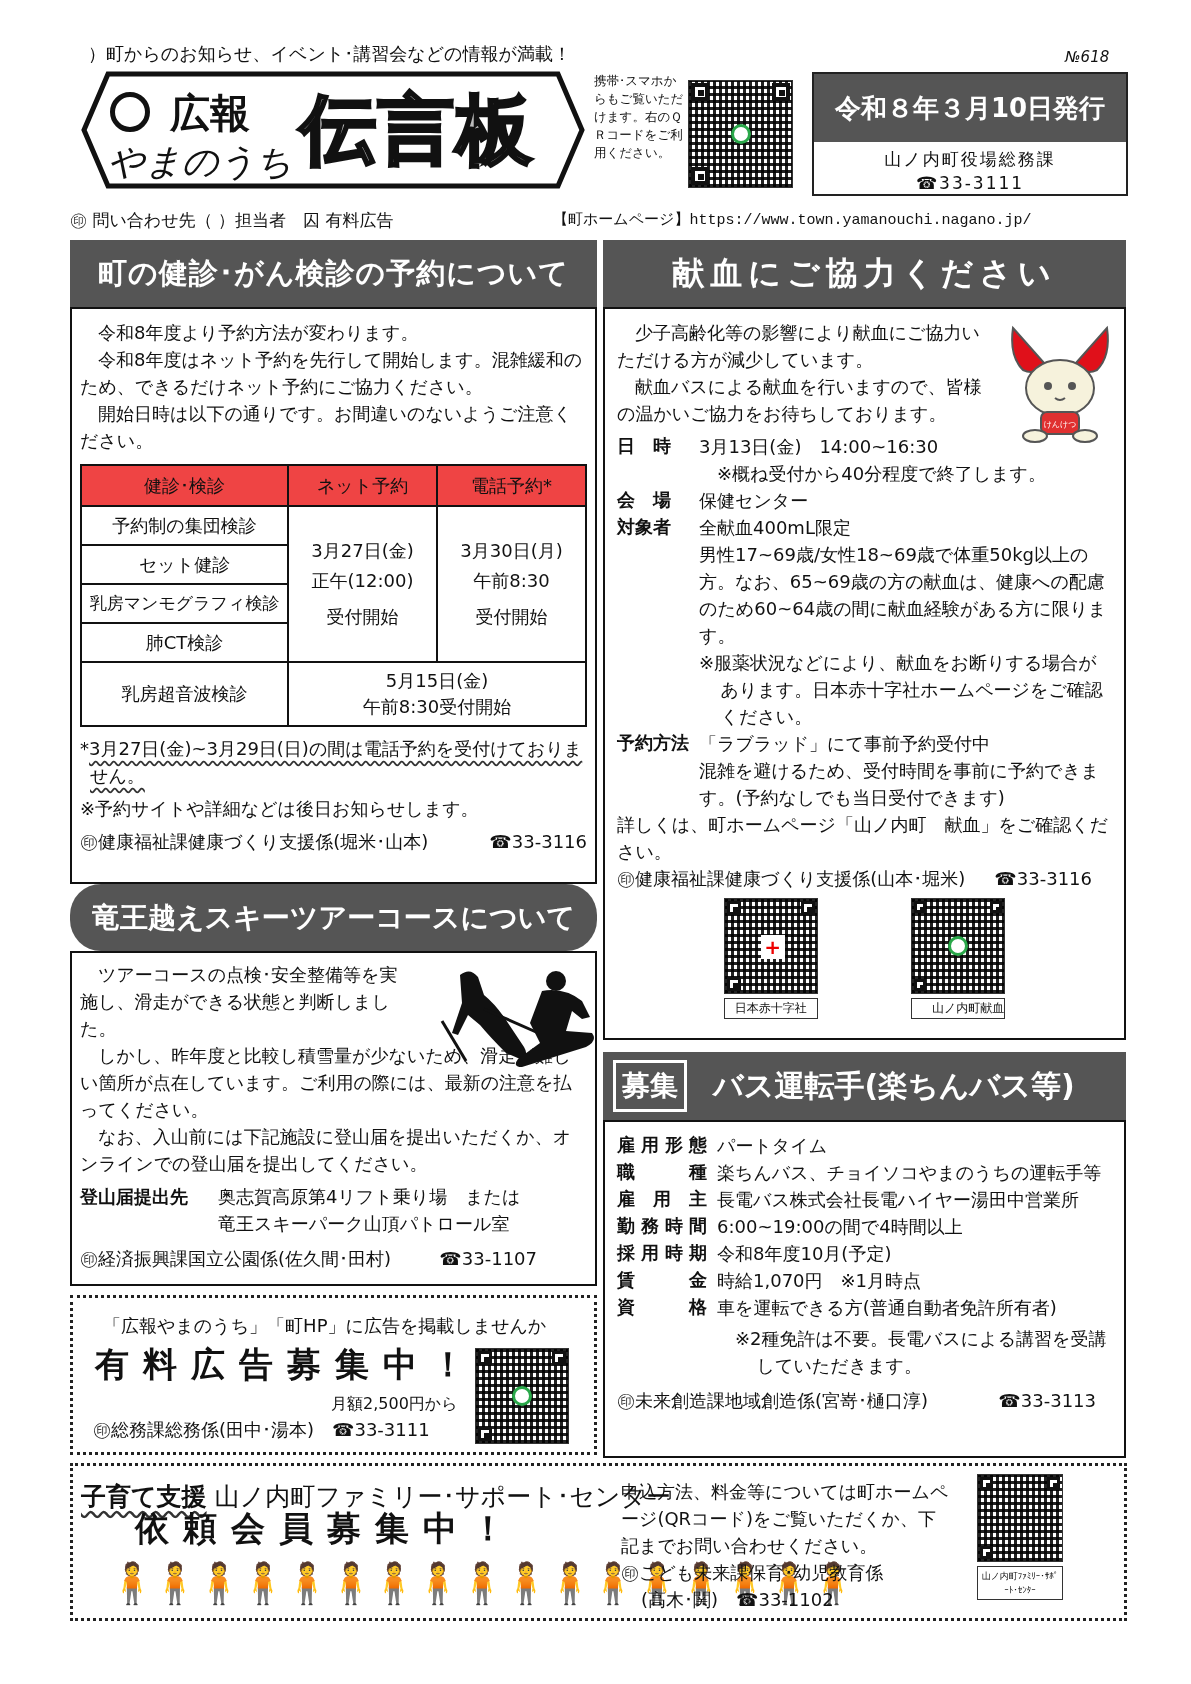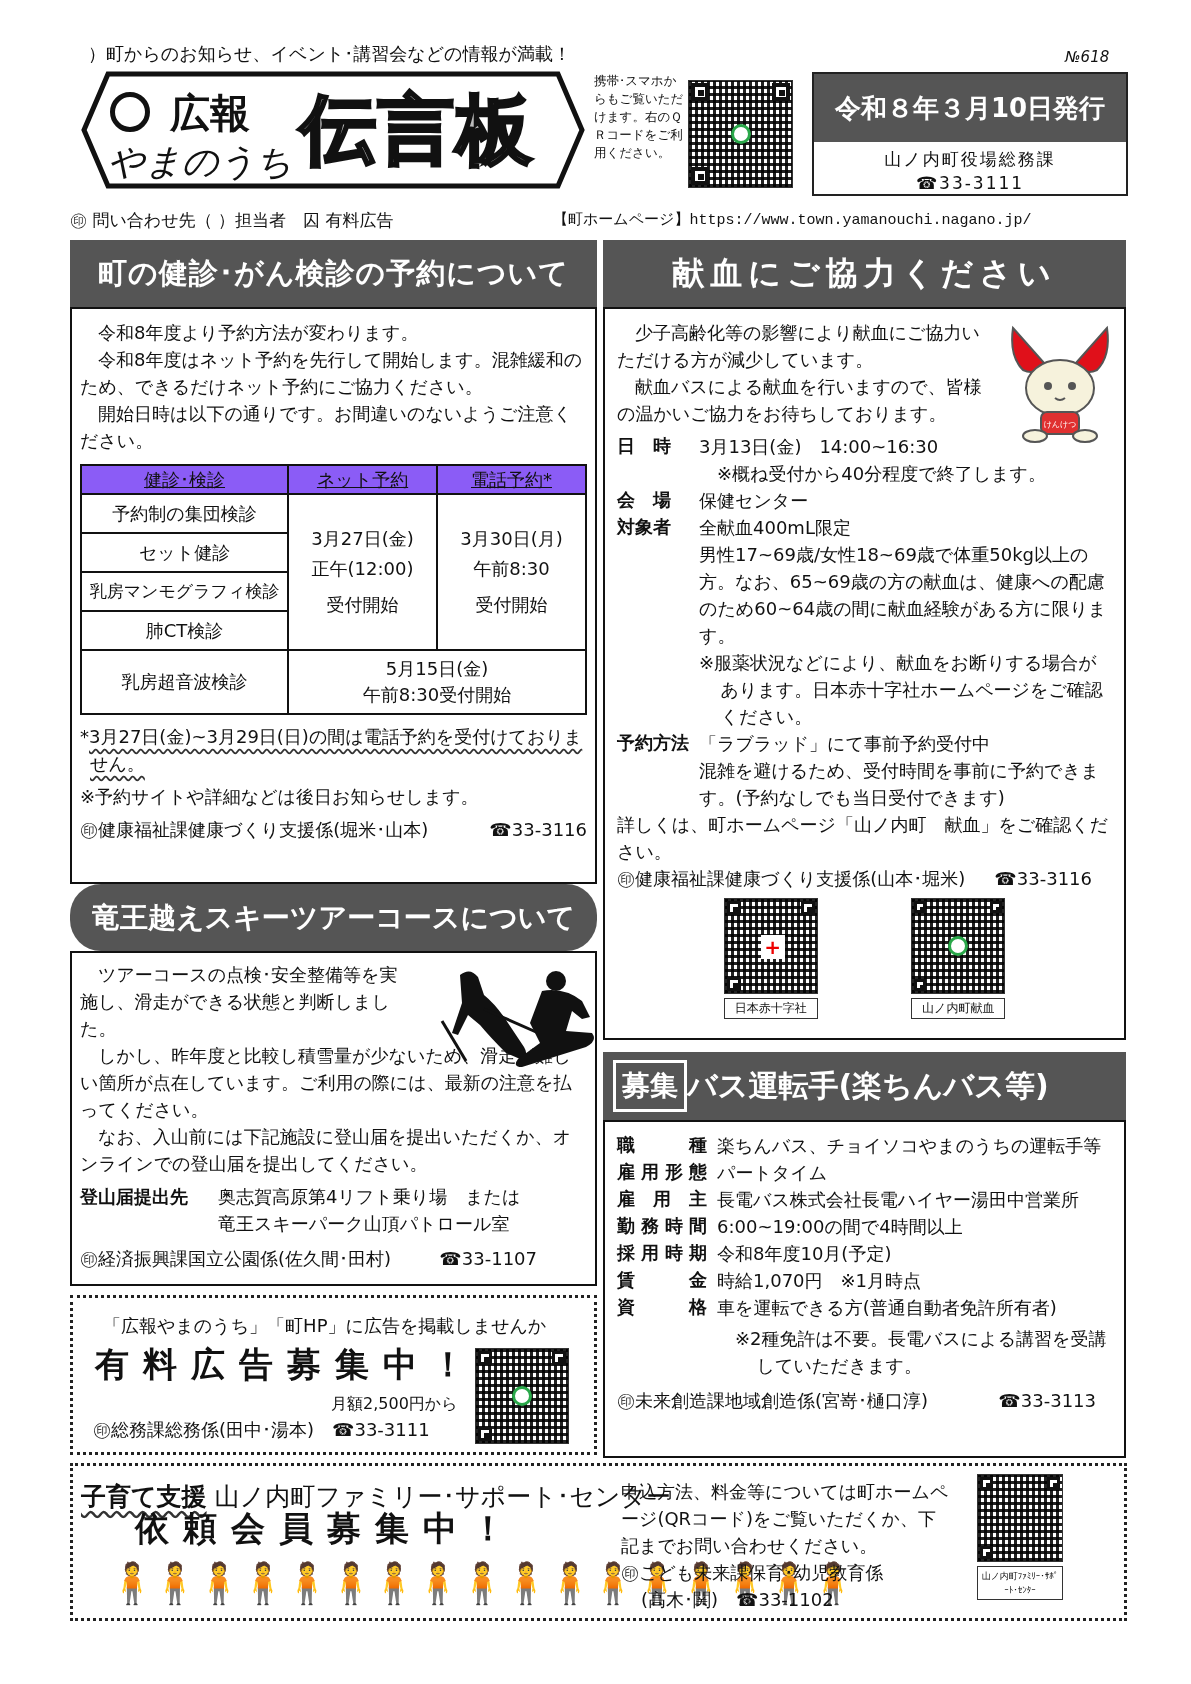--- a/index.html
+++ b/index.html
@@ -39,40 +39,40 @@
   .sec-body { border: 2px solid #111; background:#fff; }
   .p { font-size: 18px; line-height: 27px; }
   .indent { text-indent: 1em; }
   .b { font-weight: bold; }
 
   
   .h1 { left: 70px; top: 240px; width: 527px; height: 67px; font-size: 29px; letter-spacing: 1px; }
   .b1 { left: 70px; top: 307px; width: 527px; height: 577px; padding: 10px 8px; }
   table.kenshin { border-collapse: collapse; margin: 10px 0 0 0; width: 100%; font-size: 18px; }
   table.kenshin td, table.kenshin th { border: 2px solid #111; text-align: center; font-weight: normal; height: 39px; }
-  table.kenshin th { background: #8b5cf6; height: 29px; text-decoration: underline; }
+  table.kenshin th { background: #ef4444; height: 41px; }
   .note-underline { text-decoration: underline wavy #333; text-underline-offset: 5px; }
 
   .h2 { left: 70px; top: 884px; width: 527px; height: 67px; font-size: 28px; border-radius: 31px; }
   .b2 { left: 70px; top: 951px; width: 527px; height: 335px; padding: 8px 8px; }
   .skier { left: 420px; top: 965px; width: 180px; height: 112px; }
 
   .ad-box { left: 70px; top: 1295px; width: 527px; height: 160px; border: 3px dotted #222; }
   .fam-box { left: 70px; top: 1463px; width: 1057px; height: 158px; border: 3px dotted #222; }
 
   
   .h3 { left: 603px; top: 240px; width: 523px; height: 67px; font-size: 32px; letter-spacing: 6px; }
   .b3 { left: 603px; top: 307px; width: 523px; height: 733px; padding: 10px 12px; }
   .kv { display:flex; font-size:18px; line-height:27px; }
   .kv .k { width: 82px; flex: none; font-weight: bold; font-family: Liberation Serif, serif; }
   .kv .v { flex: 1; }
   .mascot { left: 1005px; top: 320px; width: 110px; height: 125px; }
 
   .h4 { left: 603px; top: 1052px; width: 523px; height: 68px; font-size: 30px; justify-content:flex-start; padding-left: 10px; }
-  .boshu-tag { border: 3px solid #fff; padding: 4px 6px; font-size: 28px; }
+  .boshu-tag { border: 3px solid #fff; padding: 4px 6px; margin-right: 26px; font-size: 28px; }
   .b4 { left: 603px; top: 1120px; width: 523px; height: 338px; padding: 10px 12px; }
   .kv4 .k { width: 100px; text-align-last: justify; padding-right: 10px; }
 </style>
 </head>
 <body>
 
 <div class="abs tagline serif">）町からのお知らせ、イベント･講習会などの情報が満載！</div>
 <div class="abs issue-no">№618</div>
 
 <div class="abs logo-frame">
@@ -241,21 +241,21 @@
   <div style="display:flex;justify-content:space-around;margin-top:6px;padding:0 60px">
     <div style="text-align:center">
       <div class="qr" style="width:94px;height:96px;position:relative">
         <span class="qr-corner" style="left:2px;top:2px;width:14px;height:14px;border-width:3px"></span>
         <span class="qr-corner" style="right:2px;top:2px;width:14px;height:14px;border-width:3px"></span>
         <span class="qr-corner" style="left:2px;bottom:2px;width:14px;height:14px;border-width:3px"></span>
         <span style="position:absolute;left:36px;top:36px;width:24px;height:24px;background:#fff;color:#e00;font-weight:bold;font-size:20px;line-height:24px">+</span>
       </div>
       <div style="border:1px solid #333;font-size:12px;margin-top:4px;padding:1px 0">日本赤十字社</div>
     </div>
-    <div style="text-align:center">
+    <div style="text-align:right">
       <div class="qr" style="width:94px;height:96px;position:relative">
         <span class="qr-corner" style="left:2px;top:2px;width:12px;height:12px;border-width:3px"></span>
         <span class="qr-corner" style="right:2px;top:2px;width:12px;height:12px;border-width:3px"></span>
         <span class="qr-corner" style="left:2px;bottom:2px;width:12px;height:12px;border-width:3px"></span>
         <span class="qr-center"></span>
       </div>
       <div style="border:1px solid #333;font-size:12px;margin-top:4px;padding:1px 0">山ノ内町献血</div>
     </div>
   </div>
 </div>
@@ -271,26 +271,26 @@
   <ellipse cx="30" cy="116" rx="12" ry="6" fill="#f6f2dc" stroke="#555" stroke-width="2"></ellipse>
   <ellipse cx="80" cy="116" rx="12" ry="6" fill="#f6f2dc" stroke="#555" stroke-width="2"></ellipse>
 </svg>
 
 <div class="abs sec-head h4">
   <span class="boshu-tag">募集</span>
   <span>バス運転手(楽ちんバス等)</span>
 </div>
 <div class="abs sec-body b4">
   <div class="kv kv4">
+      <span class="k">雇用形態</span>
+      <span class="v">パートタイム</span>
+    </div>
+  <div class="kv kv4">
       <span class="k">職種</span>
       <span class="v">楽ちんバス、チョイソコやまのうちの運転手等</span>
-    </div>
-  <div class="kv kv4">
-      <span class="k">雇用形態</span>
-      <span class="v">パートタイム</span>
     </div>
   <div class="kv kv4">
       <span class="k">雇用主</span>
       <span class="v">長電バス株式会社長電ハイヤー湯田中営業所</span>
     </div>
   <div class="kv kv4">
       <span class="k">勤務時間</span>
       <span class="v">6:00~19:00の間で4時間以上</span>
     </div>
   <div class="kv kv4">

